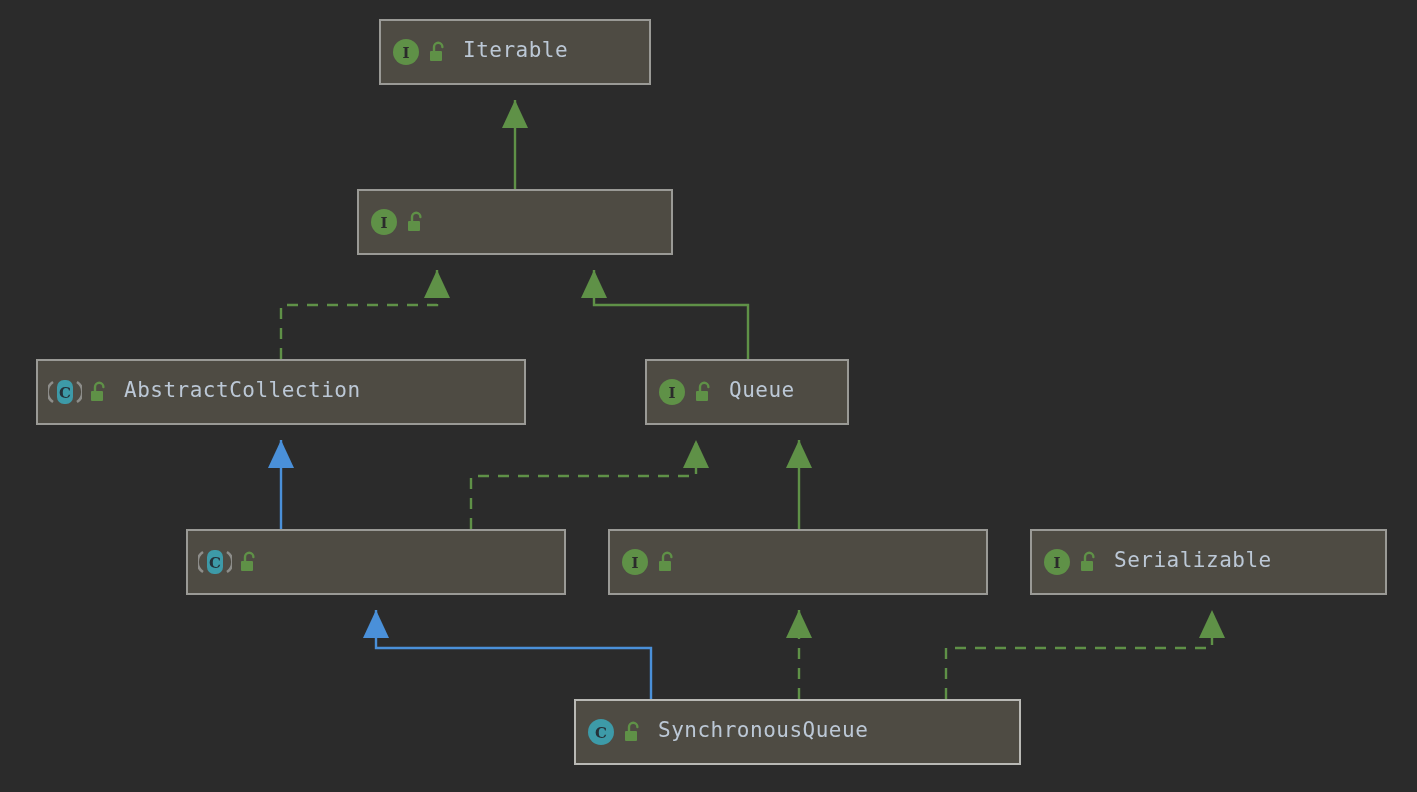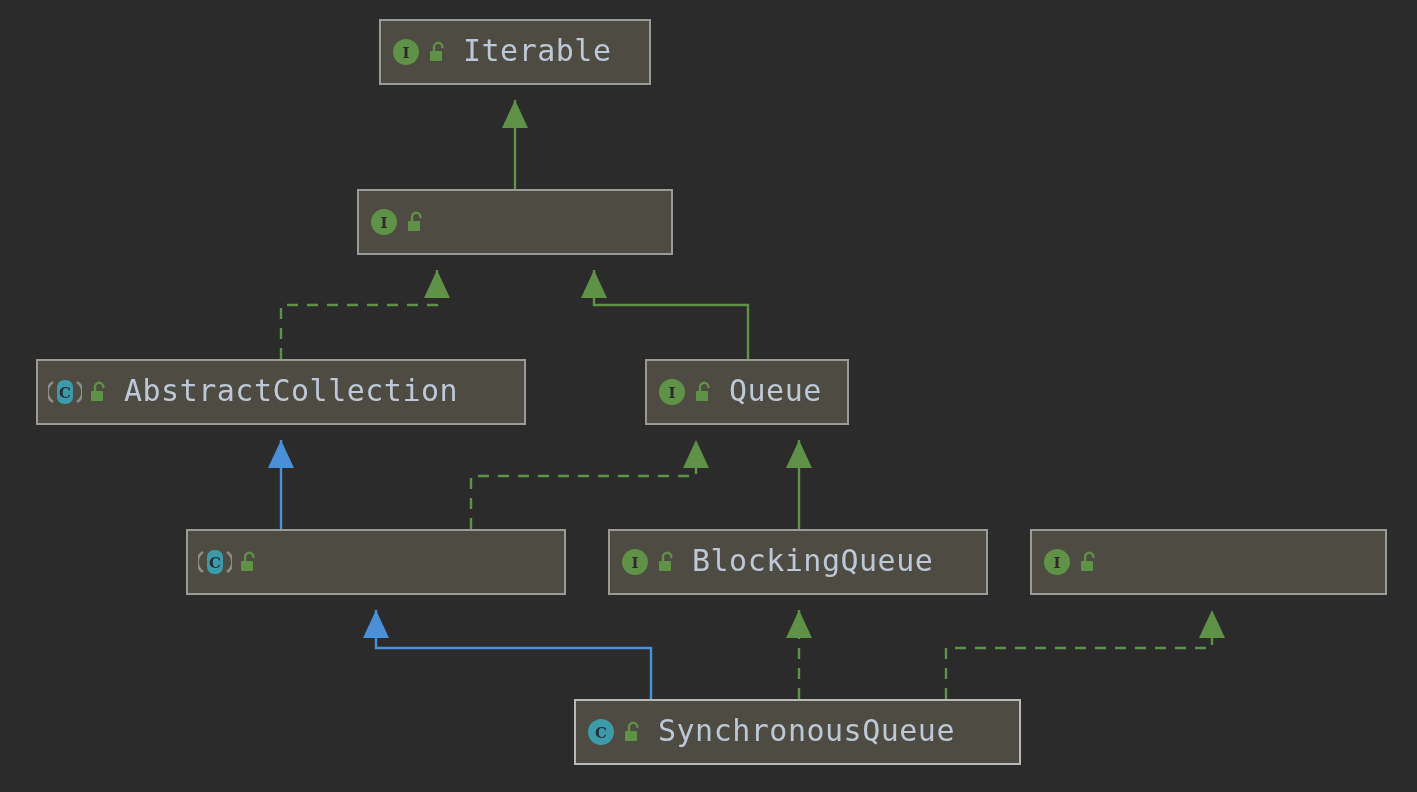--- a/index.html
+++ b/index.html
@@ -42,21 +42,21 @@
   .node-icons {
     display: flex;
     align-items: center;
     flex: 0 0 auto;
   }
   .icon-svg {
     display: block;
   }
   .node-label {
     font-family: "DejaVu Sans Mono", monospace;
-    font-size: 30px;
+    font-size: 21px;
     line-height: 1;
     color: #bcc8d6;
     letter-spacing: 0.5px;
     margin-left: 14px;
     padding-bottom: 3px;
     text-align: right;
   }
 </style>
 </head>
 <body>
@@ -198,37 +198,37 @@
               <text x="15" y="21" text-anchor="middle" font-family="DejaVu Serif, serif" font-size="15" font-weight="bold" fill="#2b2b2b">I</text>
             </svg>
           </span>
           <span style="margin-left: 6px;">
             <svg class="icon-svg" width="22" height="26" viewBox="0 0 22 26">
               <path d="M7 12 V8 a4.2 4.2 0 0 1 8.4 0" stroke="#5f9147" stroke-width="2.4" fill="none" stroke-linecap="round"></path>
               <rect x="3" y="12" width="12" height="10" rx="1" fill="#5f9147"></rect>
             </svg>
           </span>
         </span>
-        <span class="node-label">BlockingQueue</span>
       </div>
       <div class="uml-node" style="left: 1030px; top: 529px; width: 357px; height: 66px;">
         <span class="node-icons">
           <span>
             <svg class="icon-svg" width="30" height="30" viewBox="0 0 30 30">
               <circle cx="15" cy="15" r="13" fill="#5f9147"></circle>
               <text x="15" y="21" text-anchor="middle" font-family="DejaVu Serif, serif" font-size="15" font-weight="bold" fill="#2b2b2b">I</text>
             </svg>
           </span>
           <span style="margin-left: 6px;">
             <svg class="icon-svg" width="22" height="26" viewBox="0 0 22 26">
               <path d="M7 12 V8 a4.2 4.2 0 0 1 8.4 0" stroke="#5f9147" stroke-width="2.4" fill="none" stroke-linecap="round"></path>
               <rect x="3" y="12" width="12" height="10" rx="1" fill="#5f9147"></rect>
             </svg>
           </span>
         </span>
+        <span class="node-label">Serializable</span>
       </div>
       <div class="uml-node selected" style="left: 574px; top: 699px; width: 447px; height: 66px;">
         <span class="node-icons">
           <span>
             <svg class="icon-svg" width="30" height="30" viewBox="0 0 30 30">
               <circle cx="15" cy="15" r="13" fill="#3d9aa8"></circle>
               <text x="15" y="21" text-anchor="middle" font-family="DejaVu Serif, serif" font-size="15" font-weight="bold" fill="#25313a">C</text>
             </svg>
           </span>
           <span style="margin-left: 6px;">

